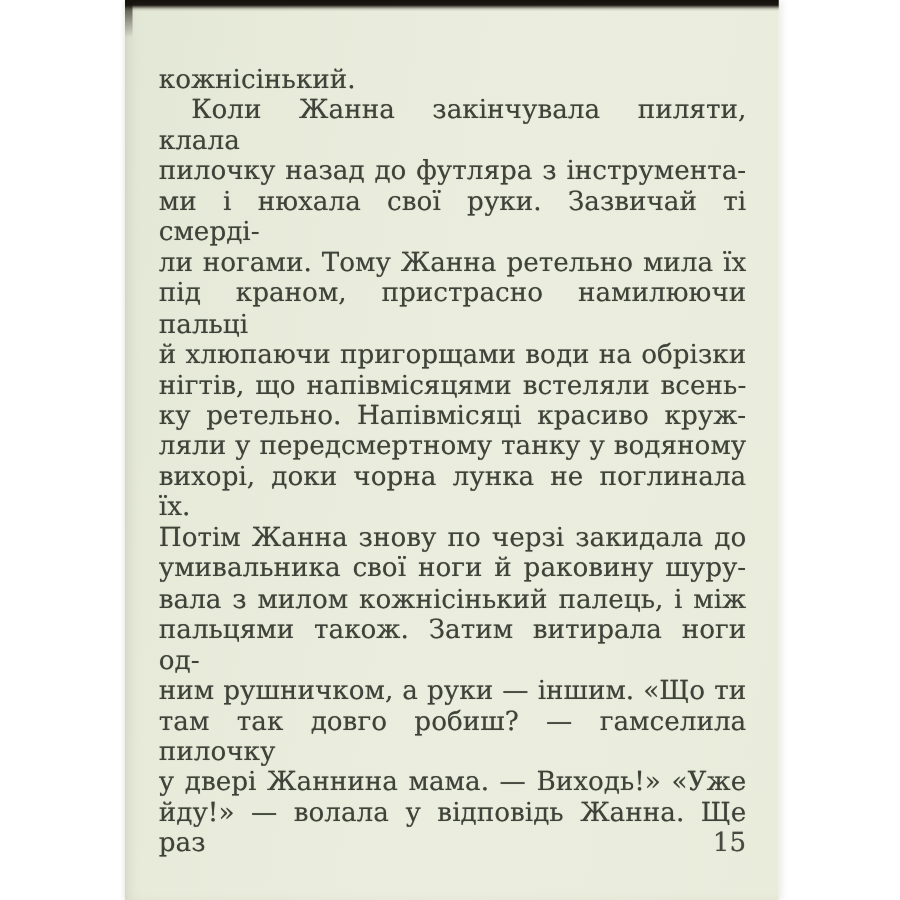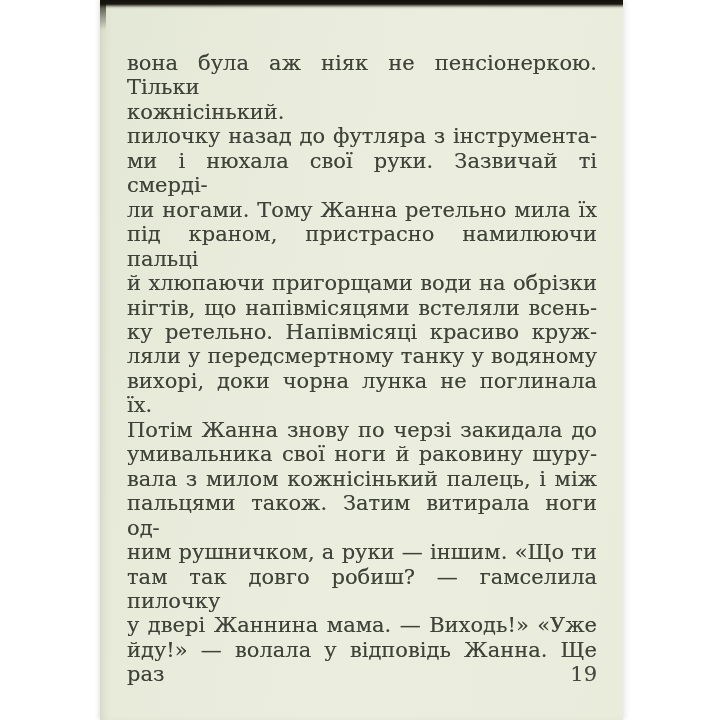--- a/index.html
+++ b/index.html
@@ -80,37 +80,37 @@
 </style>
 </head>
 <body>
 
 <div class="scene">
   <div class="book-page">
     <div class="top-edge"></div>
     <div class="corner-shade"></div>
 
     <div class="text-block">
-      <div class="line">вона була аж ніяк не пенсіонеркою. Тільки</div>
       <div class="line para-end">кожнісінький.</div>
+      <div class="line indent">Коли Жанна закінчувала пиляти, клала</div>
       <div class="line">пилочку назад до футляра з інструмента-</div>
       <div class="line">ми і нюхала свої руки. Зазвичай ті смерді-</div>
       <div class="line">ли ногами. Тому Жанна ретельно мила їх</div>
       <div class="line">під краном, пристрасно намилюючи пальці</div>
       <div class="line">й хлюпаючи пригорщами води на обрізки</div>
       <div class="line">нігтів, що напівмісяцями встеляли всень-</div>
       <div class="line">ку ретельно. Напівмісяці красиво круж-</div>
       <div class="line">ляли у передсмертному танку у водяному</div>
       <div class="line">вихорі, доки чорна лунка не поглинала їх.</div>
       <div class="line">Потім Жанна знову по черзі закидала до</div>
       <div class="line">умивальника свої ноги й раковину шуру-</div>
       <div class="line">вала з милом кожнісінький палець, і між</div>
       <div class="line">пальцями також. Затим витирала ноги од-</div>
       <div class="line">ним рушничком, а руки — іншим. «Що ти</div>
       <div class="line">там так довго робиш? — гамселила пилочку</div>
       <div class="line">у двері Жаннина мама. — Виходь!» «Уже</div>
       <div class="line">йду!» — волала у відповідь Жанна. Ще раз</div>
 
     </div>
 
-    <div class="page-number">19</div>
+    <div class="page-number">15</div>
   </div>
 </div>
 
 </body></html>

